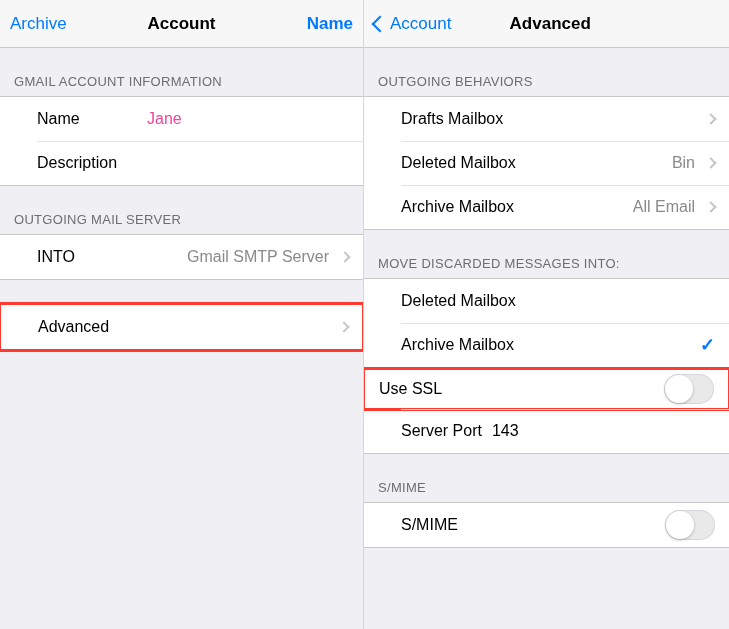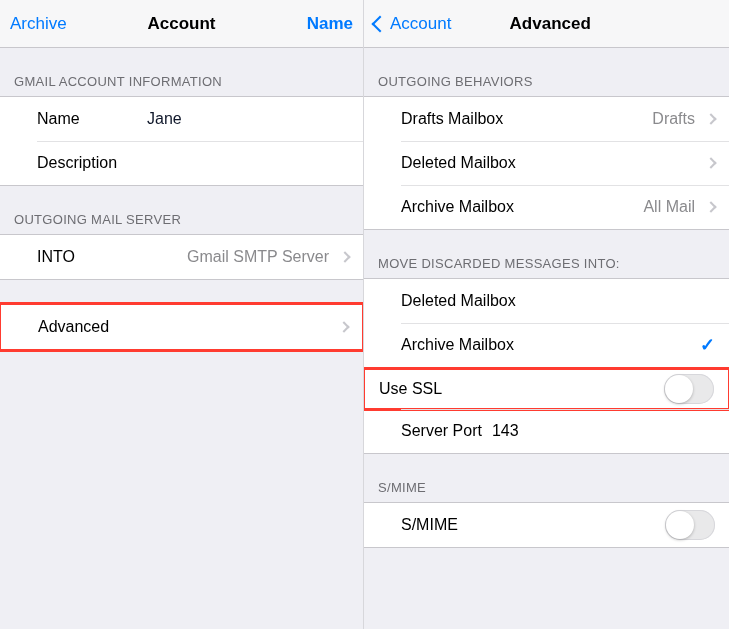--- a/index.html
+++ b/index.html
@@ -72,21 +72,21 @@
     }
     .row + .row::before {
       content: "";
       position: absolute;
       left: 14px; right: 0; top: 0;
       height: 1px;
       background: #e2e2e4;
     }
     .row .label { flex: 0 0 110px; }
     .row .label-full { flex: 1; }
-    .row .value { flex: 1; color: #0f172a; }
+    .row .value { flex: 1; color: #ec4899; }
     .row .value-gray { flex: 1; text-align: right; color: #8a8a8d; padding-right: 6px;}
     .row .value-left-gray { color: #8a8a8d; padding-left: 4px; }
     .row .chev {
       width: 8px; height: 8px;
       border-top: 2px solid #c7c7cc;
       border-right: 2px solid #c7c7cc;
       transform: rotate(45deg);
       margin-left: 6px;
       flex: 0 0 auto;
     }
@@ -175,30 +175,30 @@
       <span>Account</span>
     </div>
     <div class="title">Advanced</div>
     <div class="right"></div>
   </div>
 
   <div class="section-header">OUTGOING BEHAVIORS</div>
   <div class="group">
     <div class="row">
       <div class="label-full">Drafts Mailbox</div>
-      <div class="value-gray">Drafts</div>
       <div class="chev"></div>
     </div>
     <div class="row">
       <div class="label-full">Deleted Mailbox</div>
+      <div class="value-gray">Bin</div>
       <div class="chev"></div>
     </div>
     <div class="row">
       <div class="label-full">Archive Mailbox</div>
-      <div class="value-gray">All Mail</div>
+      <div class="value-gray">All Email</div>
       <div class="chev"></div>
     </div>
   </div>
 
   <div class="section-header">MOVE DISCARDED MESSAGES INTO:</div>
   <div class="group">
     <div class="row">
       <div class="label-full">Deleted Mailbox</div>
     </div>
     <div class="row">

